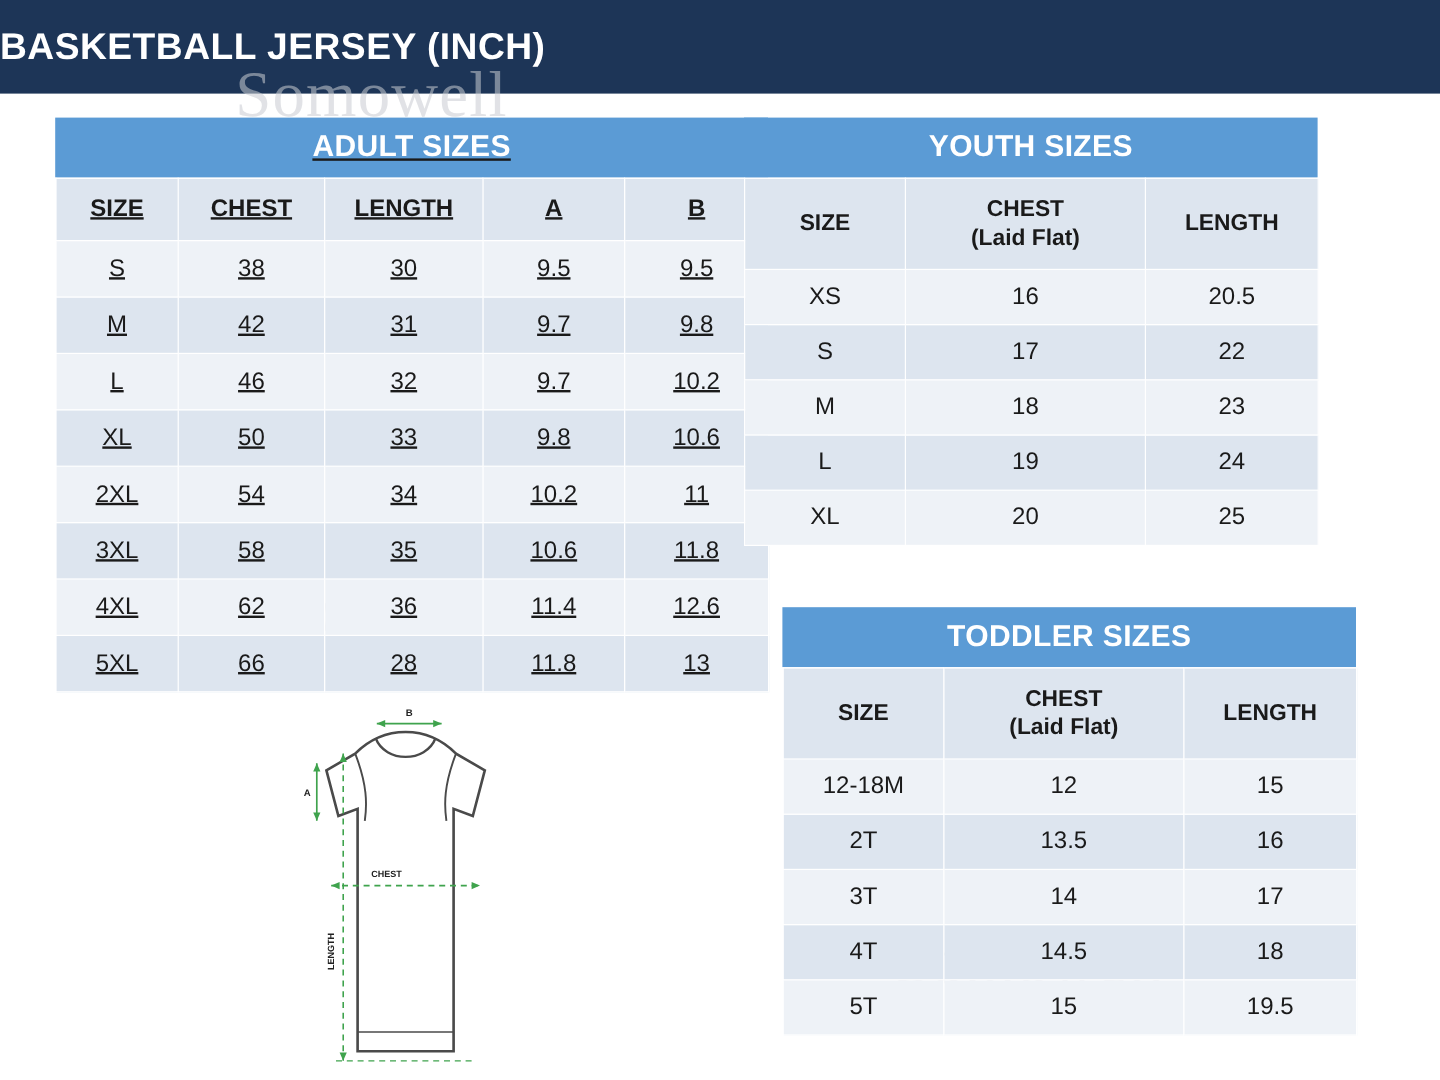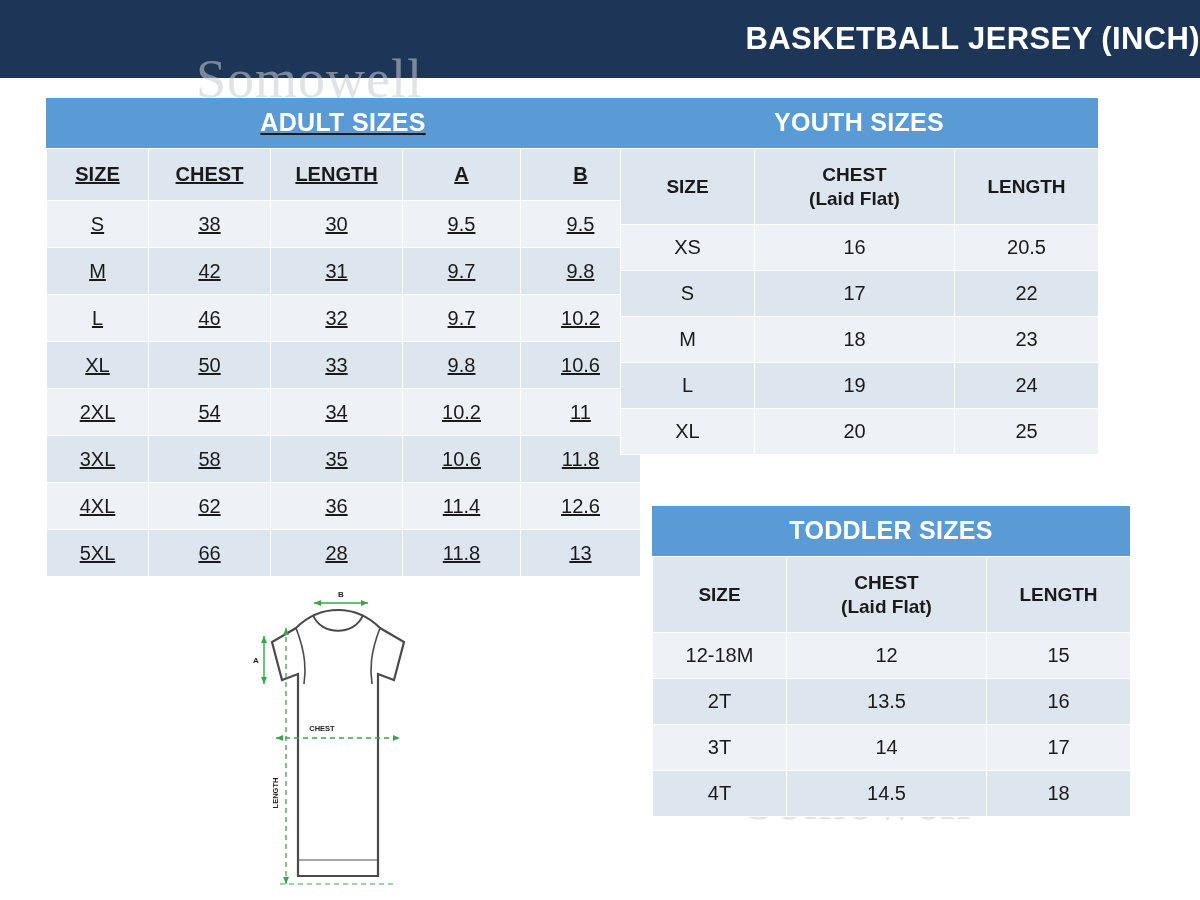--- a/index.html
+++ b/index.html
@@ -14,21 +14,21 @@
   }
   .page {
     position:relative;
     width:1200px; height:900px;
   }
   
   .header {
     position:absolute; left:0; top:0;
     width:1200px; height:78px;
     background:#1d3557;
-    display:flex; align-items:center; justify-content:flex-end;
+    display:flex; align-items:center; justify-content:flex-start;
   }
   .header-title {
     color:#ffffff;
     font-size:31px;
     font-weight:bold;
     letter-spacing:0.4px;
   }
   
   .wm {
     position:absolute;
@@ -298,20 +298,25 @@
         <tr class="row-a">
           <td>3T</td>
           <td>14</td>
           <td>17</td>
         </tr>
         <tr class="row-b">
           <td>4T</td>
           <td>14.5</td>
           <td>18</td>
         </tr>
+        <tr class="row-a">
+          <td>5T</td>
+          <td>15</td>
+          <td>19.5</td>
+        </tr>
       </tbody>
     </table>
   </div>
 
   <svg id="jersey" viewBox="0 0 240 305">
 
     <path d="M78 40 C90 28 104 22 120 22 C136 22 150 28 162 40
              L186 54 L176 92 L160 86 L160 288 L80 288 L80 86 L64 92 L54 54 Z" fill="#ffffff" stroke="#4a4a4a" stroke-width="2.2"></path>
 
     <path d="M95 27 C103 48 137 48 145 27" fill="none" stroke="#4a4a4a" stroke-width="2"></path>

